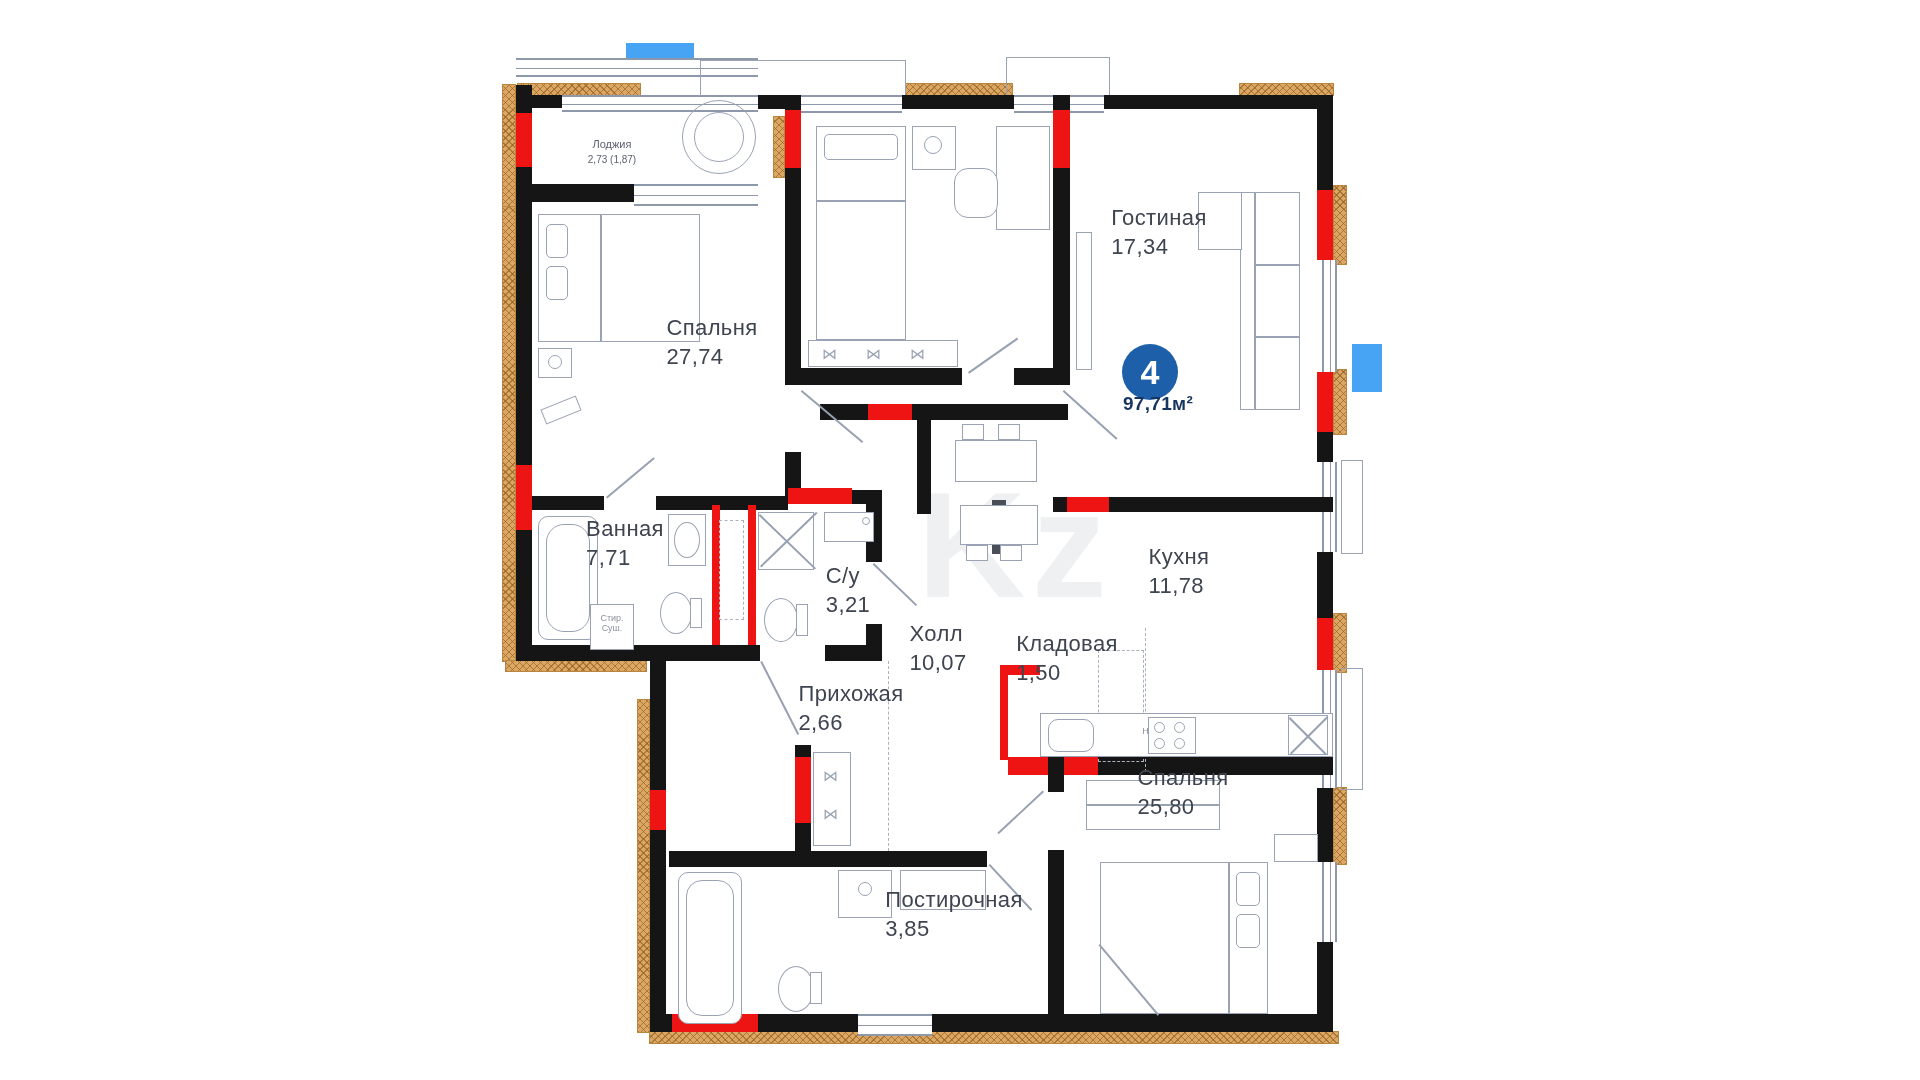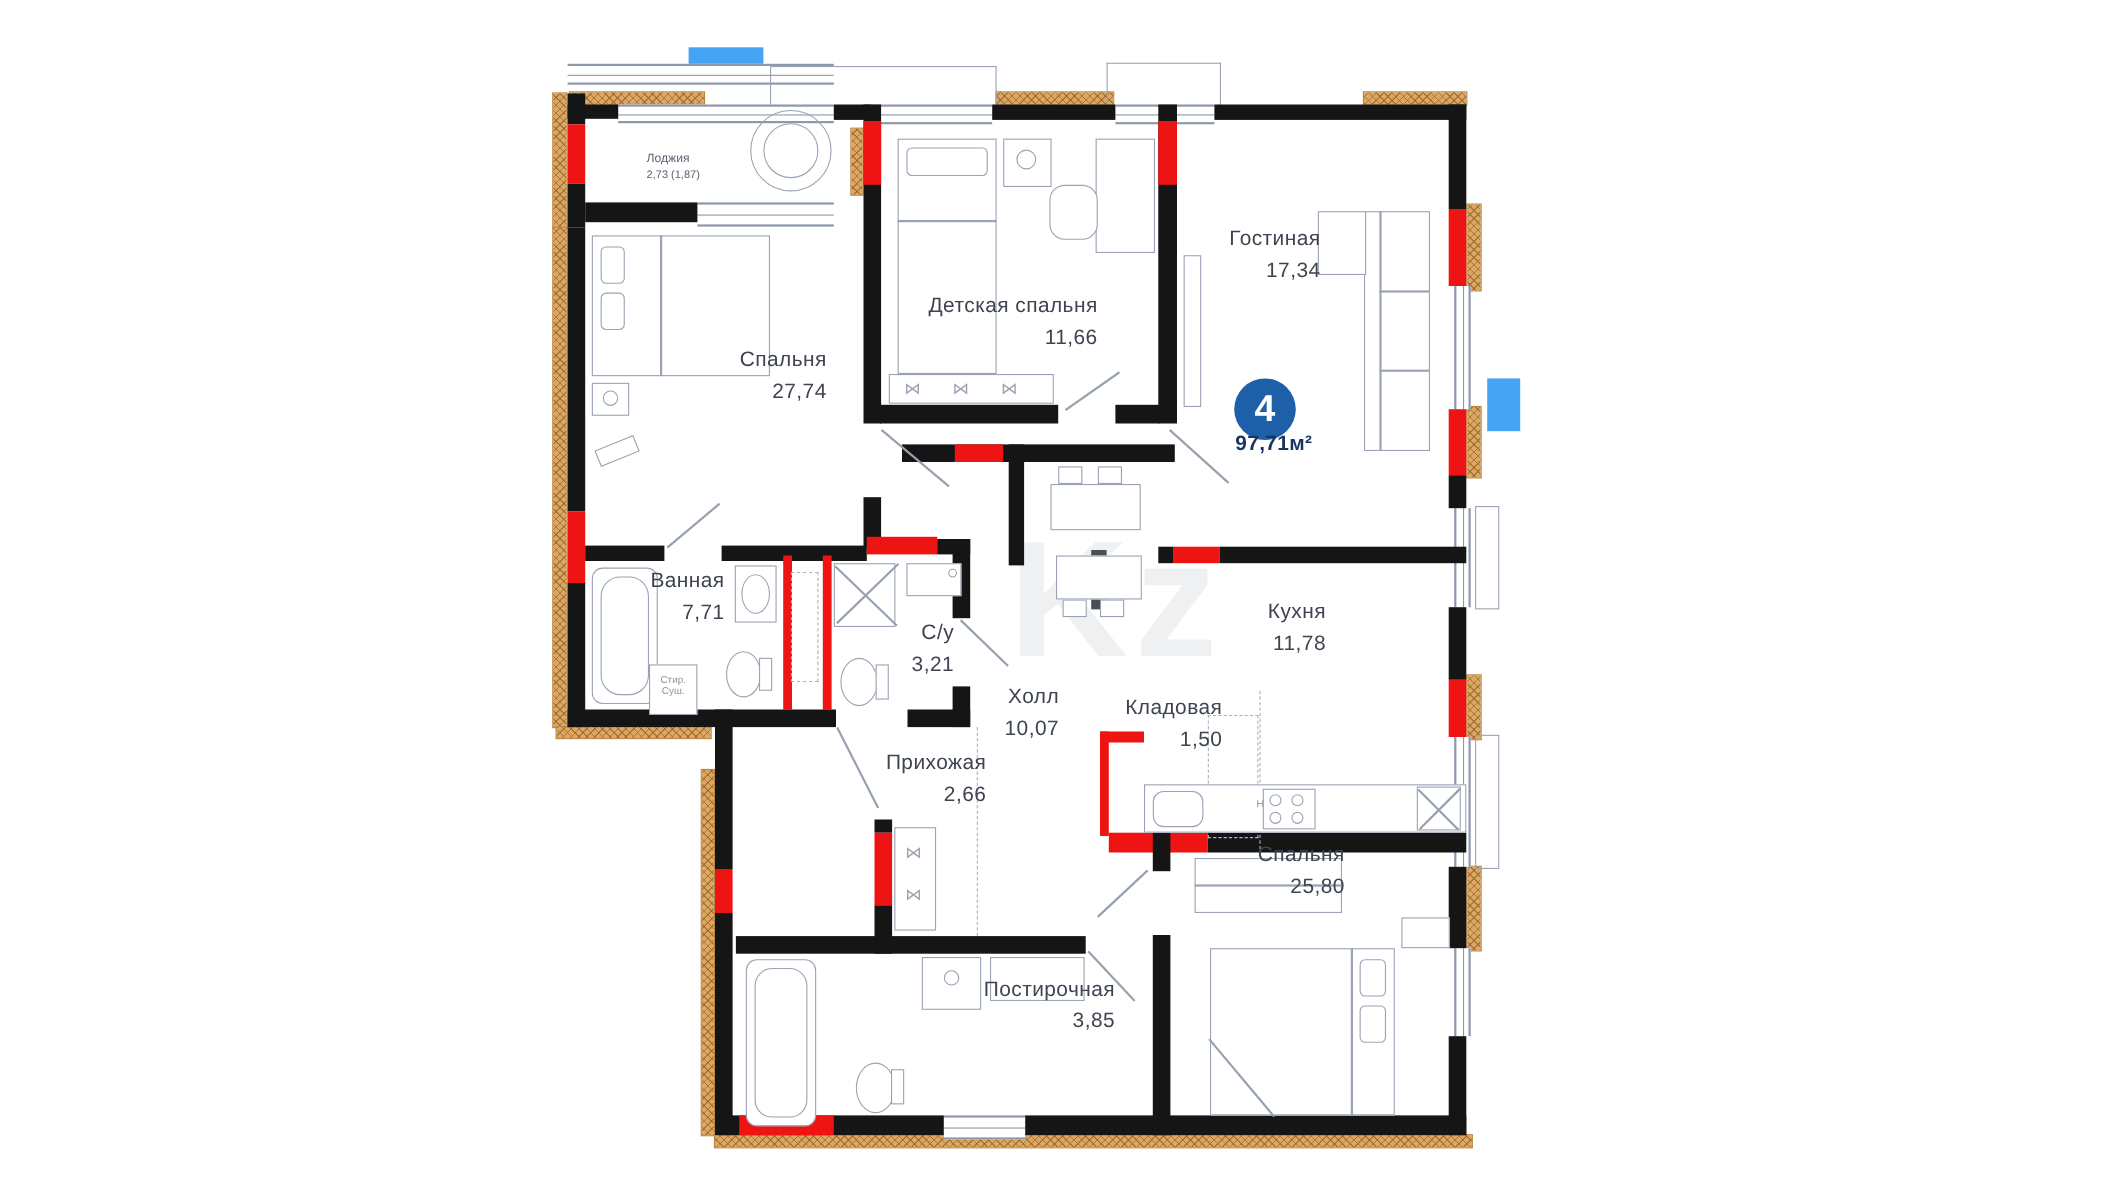--- a/index.html
+++ b/index.html
@@ -21,23 +21,23 @@
   
   .thin{position:absolute;border:1.5px solid #9aa3b3;background:#fff;box-sizing:border-box;}
   .nobg{background:transparent;}
   .round{border-radius:10px;}
   .ell{border-radius:50%;}
   .line{position:absolute;background:#9aa3b3;}
   .door{position:absolute;height:2px;background:#97a1b1;transform-origin:0 0;}
   .dash{position:absolute;border-left:1.5px dashed #aab2c0;}
   .dashbox{position:absolute;border:1.5px dashed #aab2c0;box-sizing:border-box;}
   
-  .lbl{position:absolute;transform:translate(-50%,-50%);text-align:right;color:#3e4450;
-       white-space:nowrap;line-height:29px;font-size:19px;letter-spacing:.4px;font-weight:500;}
-  .lbl-sm{position:absolute;transform:translate(-50%,-50%);color:#5b6270;
+  .lbl{position:absolute;transform:translate(-50%,-50%);text-align:left;color:#3e4450;
+       white-space:nowrap;line-height:29px;font-size:22px;letter-spacing:.4px;font-weight:500;}
+  .lbl-sm{position:absolute;transform:translate(-50%,-50%);text-align:center;color:#5b6270;
        white-space:nowrap;line-height:16px;font-size:11px;font-weight:500;}
   .lbl-sm .ar{font-size:10px;}
   .tinytxt{position:absolute;color:#8b929e;font-size:9px;line-height:10px;text-align:center;}
   .hang{position:absolute;color:#9aa3b3;font-size:15px;line-height:15px;}
   .badge{position:absolute;border-radius:50%;display:flex;align-items:center;justify-content:center;
          color:#fff;font-weight:bold;font-size:34px;}
   .badge-area{position:absolute;transform:translate(-50%,-50%);font-weight:bold;font-size:19px;color:#16365f;letter-spacing:.3px;}
   .marker{position:absolute;}
   .watermark{position:absolute;transform:translate(-50%,-50%);font-size:150px;font-weight:bold;
              color:rgba(95,105,130,0.10);letter-spacing:6px;}
@@ -265,24 +265,20 @@
   <div class="line" style="left:1086px;top:804px;width:134px;height:1.5px;"></div>
 
   <div class="lbl-sm" style="left:612px;top:152px;">
     <div class="nm">Лоджия</div>
     <div class="ar">2,73 (1,87)</div>
   </div>
   <div class="lbl" style="left:712px;top:342px;">
     <div>Спальня</div>
     <div>27,74</div>
   </div>
-  <div class="lbl" style="left:921px;top:293px;">
-    <div>Детская спальня</div>
-    <div>11,66</div>
-  </div>
   <div class="lbl" style="left:1159px;top:232px;">
     <div>Гостиная</div>
     <div>17,34</div>
   </div>
   <div class="lbl" style="left:625px;top:543px;">
     <div>Ванная</div>
     <div>7,71</div>
   </div>
   <div class="lbl" style="left:848px;top:590px;">
     <div>С/у</div>

